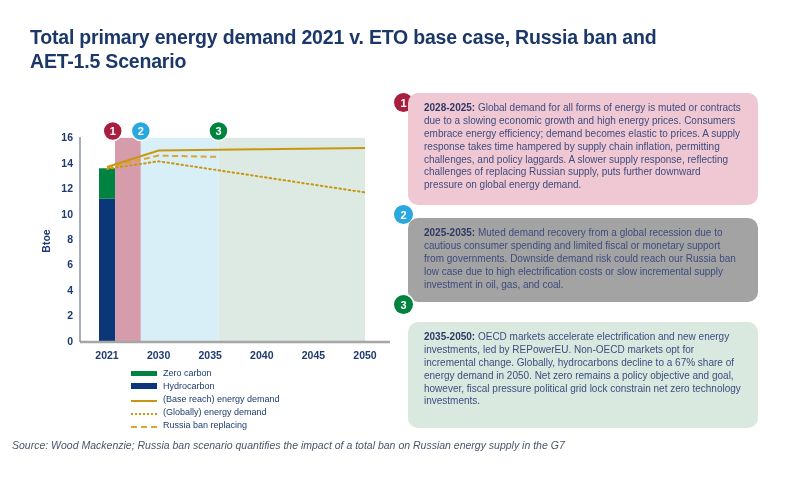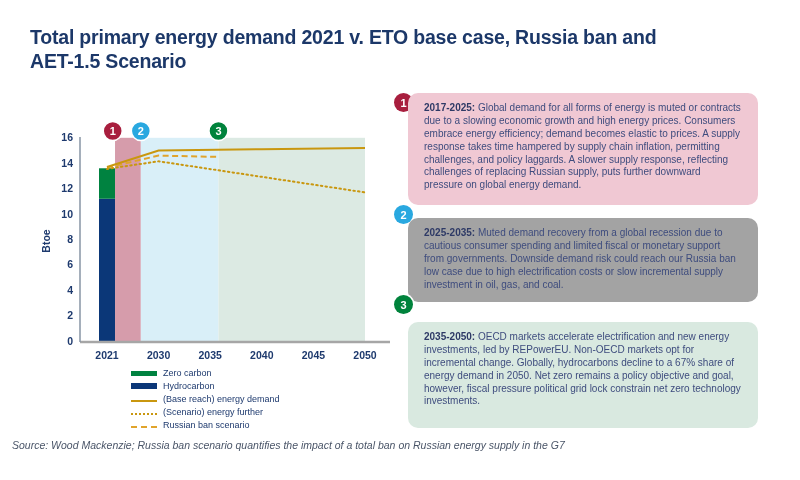--- a/index.html
+++ b/index.html
@@ -87,31 +87,31 @@
     <div class="legend-row">
       <span class="sw sw-rect-navy"></span>
       <span class="legend-label">Hydrocarbon</span>
     </div>
     <div class="legend-row">
       <span class="sw sw-line-solid"></span>
       <span class="legend-label">(Base reach) energy demand</span>
     </div>
     <div class="legend-row">
       <span class="sw sw-line-dotted"></span>
-      <span class="legend-label">(Scenario) energy further</span>
+      <span class="legend-label">(Globally) energy demand</span>
     </div>
     <div class="legend-row">
       <span class="sw sw-line-dashed"></span>
-      <span class="legend-label">Russian ban scenario</span>
+      <span class="legend-label">Russia ban replacing</span>
     </div>
   </div>
 
   <div class="num-badge nb-1">1</div>
   <div class="note-box box-1">
-    <p class="note-text"><b>2017-2025:</b>
+    <p class="note-text"><b>2028-2025:</b>
       <span>Global demand for all forms of energy is muted or contracts due to a slowing economic growth and high energy prices. Consumers embrace energy efficiency; demand becomes elastic to prices. A supply response takes time hampered by supply chain inflation, permitting challenges, and policy laggards. A slower supply response, reflecting challenges of replacing Russian supply, puts further downward pressure on global energy demand.</span></p>
   </div>
 
   <div class="num-badge nb-2">2</div>
   <div class="note-box box-2">
     <p class="note-text"><b>2025-2035:</b>
       <span>Muted demand recovery from a global recession due to cautious consumer spending and limited fiscal or monetary support from governments. Downside demand risk could reach our Russia ban low case due to high electrification costs or slow incremental supply investment in oil, gas, and coal.</span></p>
   </div>
 
   <div class="num-badge nb-3">3</div>

